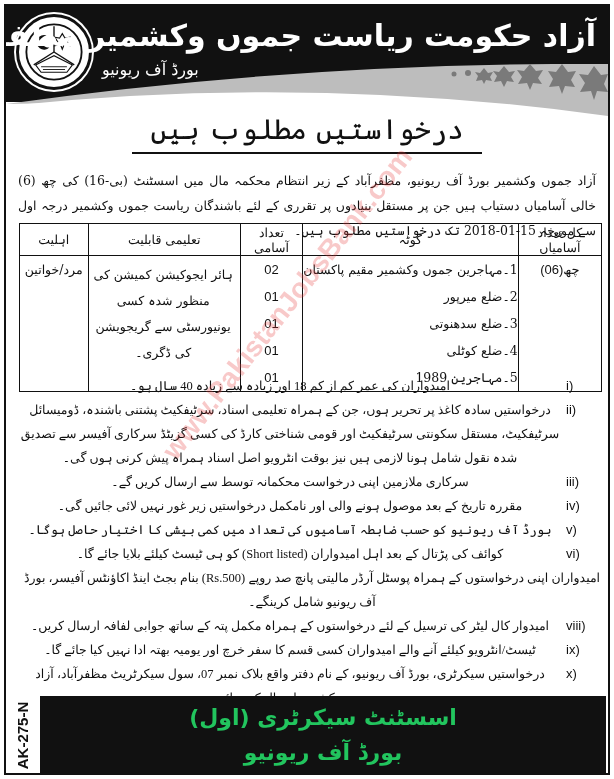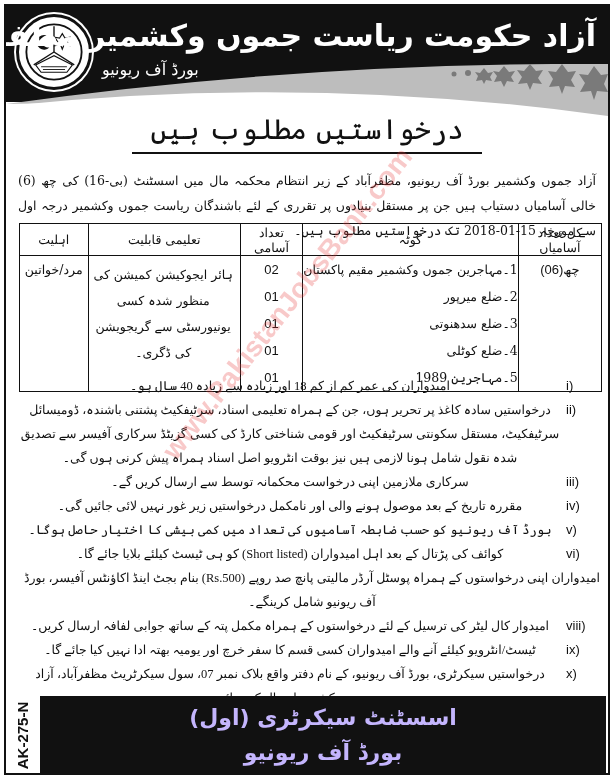--- a/index.html
+++ b/index.html
@@ -40,21 +40,21 @@
   .elig-text { direction: rtl; text-align: center; padding-top: 6px; }
   .total-text { direction: rtl; text-align: center; padding-top: 6px; font-family: "Liberation Sans", sans-serif; font-size: 13px; }
 
   
   .conditions { position: absolute; left: 14px; top: 368px; width: 584px; }
   .cond { position: relative; display: flex; flex-direction: row-reverse; }
   .cond-text { flex: 1; direction: rtl; text-align: center; font-family: Liberation Serif, serif; font-size: 12.5px; line-height: 24px; }
   .cond-num { width: 44px; text-align: left; padding-left: 6px; font-family: "Liberation Sans", sans-serif; font-size: 13px; line-height: 24px; }
 
   
-  .footer { position: absolute; left: 34px; top: 690px; width: 566px; height: 78px; background: #111; color: #c4b5fd; text-align: center; direction: rtl; }
+  .footer { position: absolute; left: 34px; top: 690px; width: 566px; height: 78px; background: #111; color: #22c55e; text-align: center; direction: rtl; }
   .footer .f1 { font-weight: bold; font-size: 22px; line-height: 36px; padding-top: 4px; }
   .footer .f2 { font-weight: bold; font-size: 22px; line-height: 34px; }
   .code { position: absolute; left: 2px; top: 690px; width: 30px; height: 78px; display: flex; align-items: center; justify-content: center; }
   .code span { transform: rotate(-90deg); white-space: nowrap; font-family: "Liberation Sans", sans-serif; font-weight: bold; font-size: 15px; }
 
   .watermark { position: absolute; left: 150px; top: 440px; transform: rotate(-52deg); transform-origin: left top; color: rgba(230,60,60,0.28); font-family: "Liberation Sans", sans-serif; font-weight: bold; font-size: 28px; white-space: nowrap; pointer-events: none; }
 </style>
 </head>
 <body>
 

